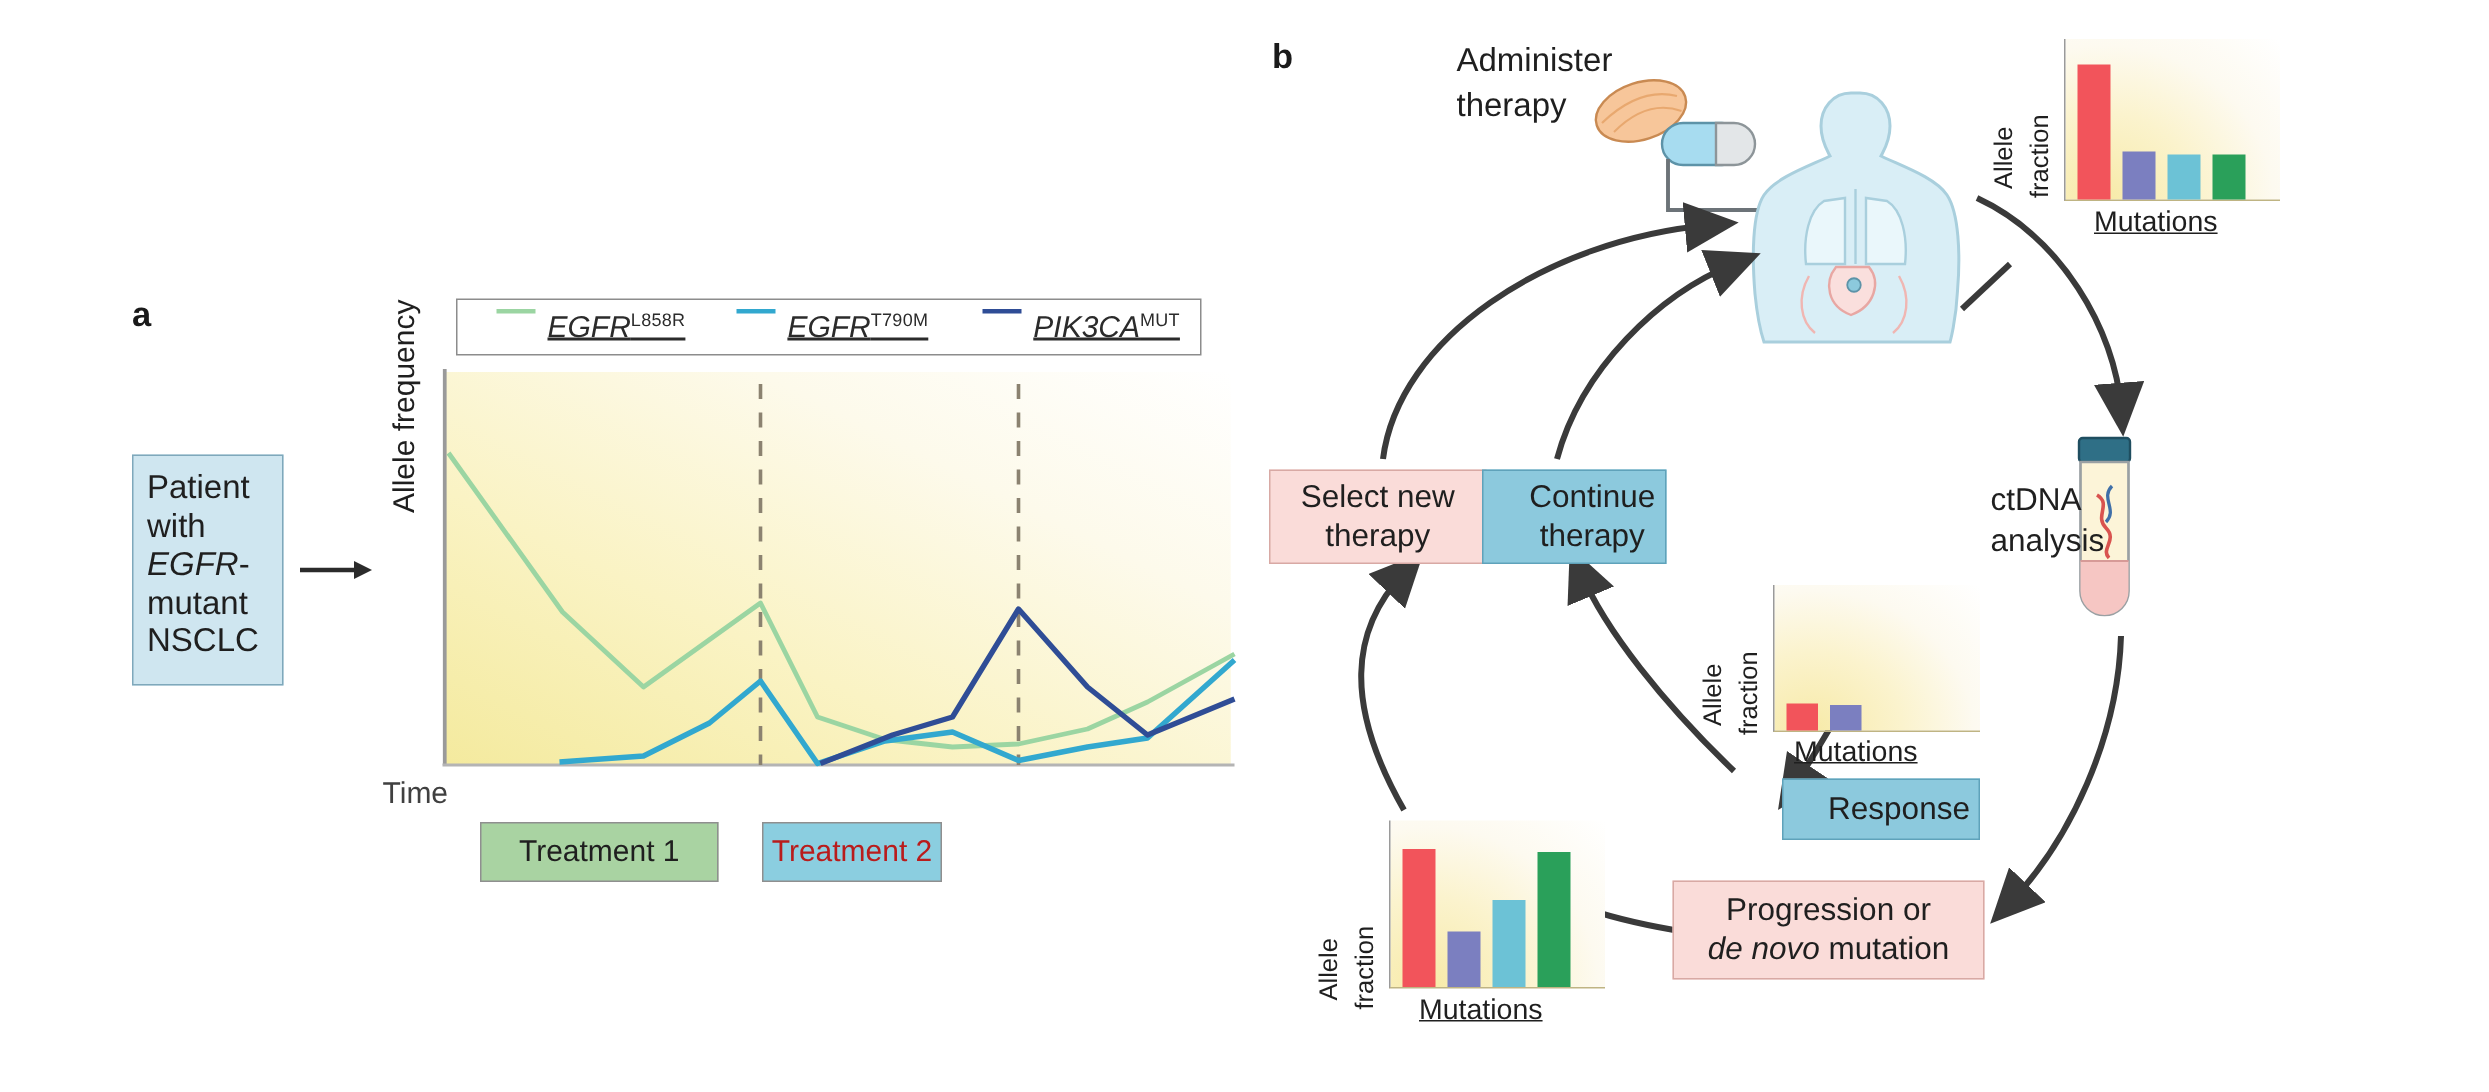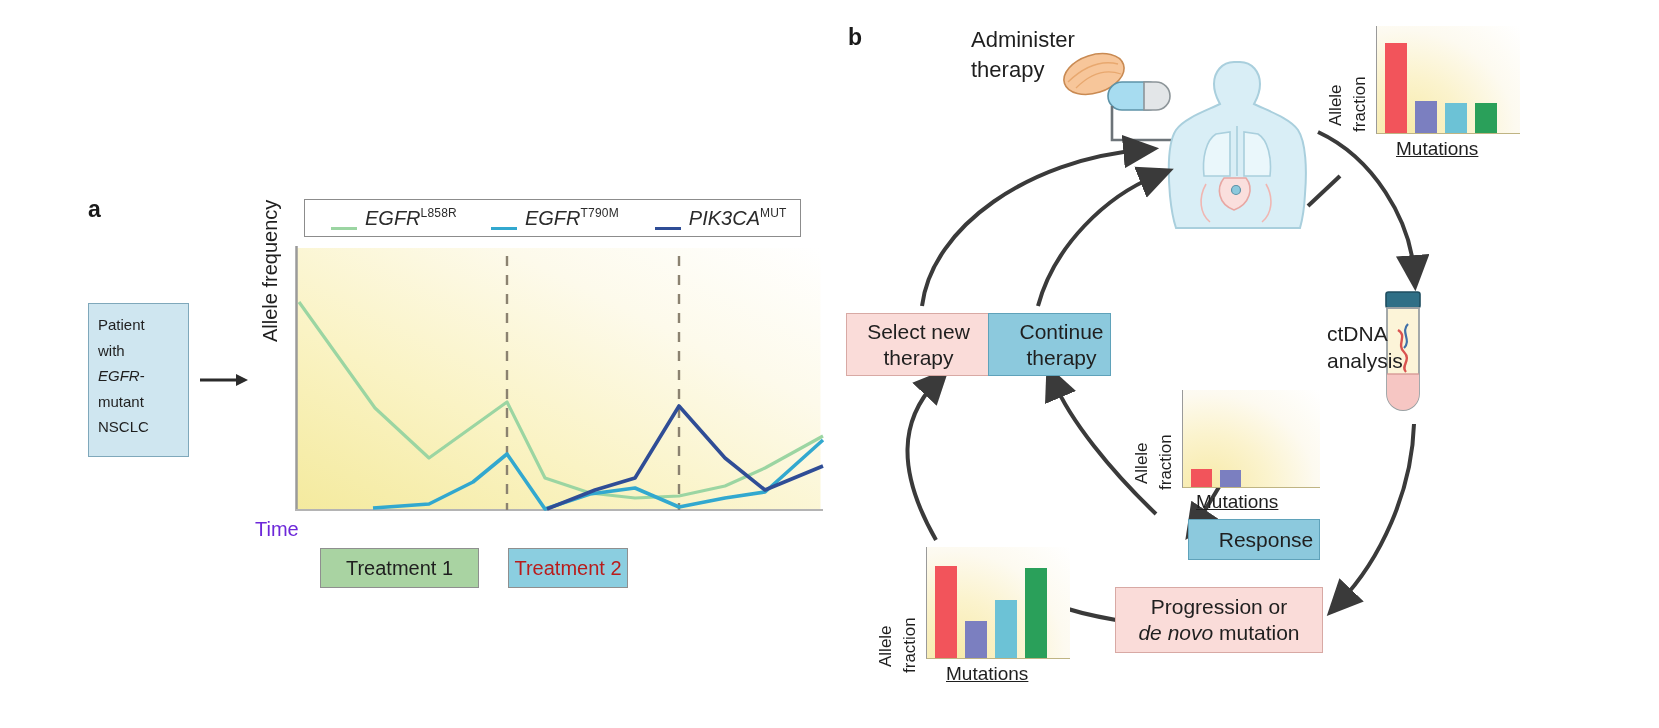--- a/index.html
+++ b/index.html
@@ -28,21 +28,21 @@
   
   #panel-a { position: absolute; left: 0; top: 0; width: 840px; height: 728px; }
 
   #patient-box {
     position: absolute;
     left: 88px; top: 303px;
     width: 101px; height: 154px;
     background: #cfe6f0;
     border: 1.4px solid #7fa8bb;
     padding: 8px 6px 0 9px;
-    font-size: 15px;
+    font-size: 22px;
     line-height: 25.5px;
     color: #1f1f1f;
   }
   #patient-box .ital { font-style: italic; }
 
   #patient-arrow {
     position: absolute;
     left: 200px; top: 372px;
     width: 48px; height: 16px;
   }
@@ -50,25 +50,26 @@
   #legend-box {
     position: absolute;
     left: 304px; top: 199px;
     width: 497px; height: 38px;
     background: #ffffff;
     border: 1.3px solid #8c8c8c;
     display: flex;
     align-items: center;
   }
   .legend-item {
-    display: flex; align-items: flex-end;
+    display: flex; align-items: flex-start;
     margin-left: 22px;
     font-size: 20px;
     font-style: italic;
     white-space: nowrap;
+    text-decoration: underline;
   }
   .legend-item:nth-child(1) { margin-left: 26px; }
   .legend-item:nth-child(2) { margin-left: 34px; }
   .legend-item:nth-child(3) { margin-left: 36px; }
   .legend-swatch {
     width: 26px; height: 3.2px;
     margin-right: 8px;
     flex: 0 0 auto;
   }
   .legend-label sup {
@@ -91,21 +92,21 @@
   }
   #plot-area {
     position: absolute;
     left: 32px; top: 0;
     width: 528px; height: 266px;
   }
   #time-label {
     position: absolute;
     left: 255px; top: 518px;
     font-size: 20px;
-    color: #6d28d9;
+    color: #404040;
   }
 
   
   .tx-box {
     position: absolute;
     height: 40px;
     border: 1.3px solid #8f8f8f;
     display: flex; align-items: center; justify-content: center;
     font-size: 20px;
   }

